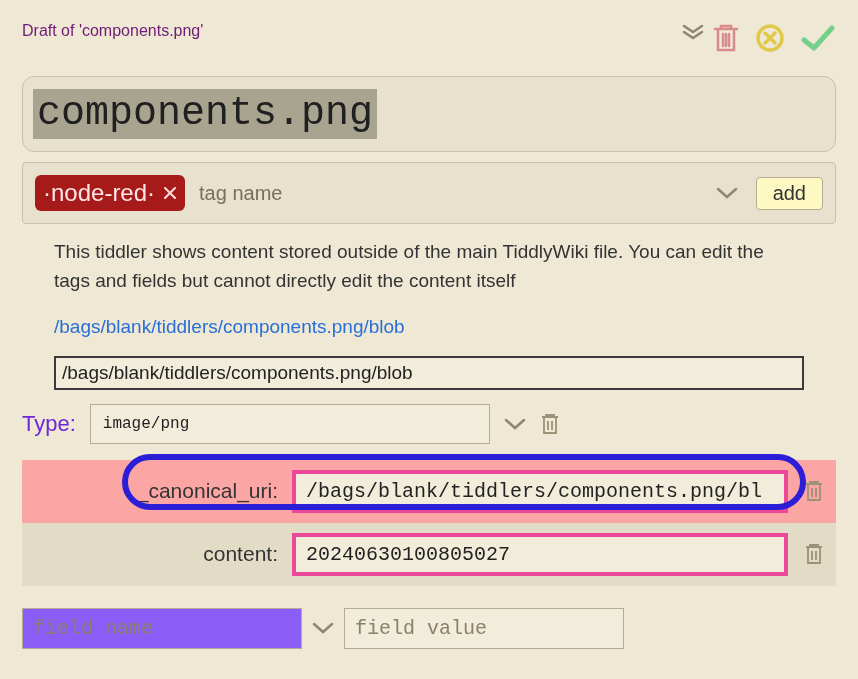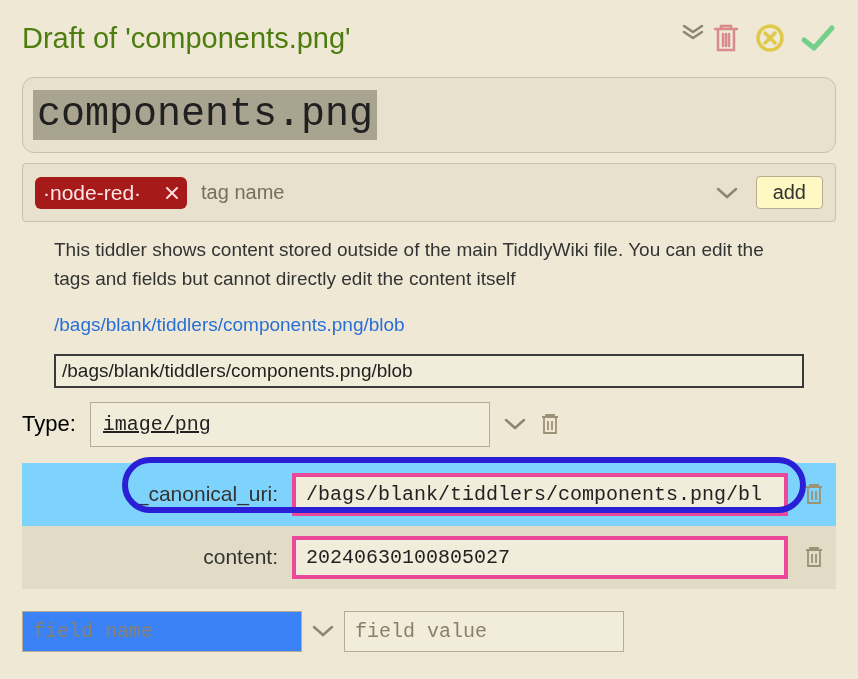--- a/index.html
+++ b/index.html
@@ -12,21 +12,21 @@
     color: #333;
     overflow: hidden;
   }
   .page { padding: 22px; }
   .header-row {
     display: flex;
     align-items: flex-start;
     justify-content: space-between;
     margin-bottom: 22px;
   }
-  .draft-title { font-size: 29px; color: #4d7c0f; }
+  .draft-title { font-size: 16px; color: #701a75; }
   .actions { display: flex; align-items: center; gap: 14px; }
   .actions .icon { cursor: pointer; }
   .chevrons { margin-top: -10px; margin-right: -6px; }
   svg { display: block; }
 
   .title-box {
     border: 1px solid #c9c1a9;
     border-radius: 12px;
     padding: 12px 10px;
     background: #e7e1cd;
@@ -52,22 +52,22 @@
     align-items: center;
     gap: 12px;
   }
   .tag-pill {
     display: inline-flex;
     align-items: center;
     background: #a71a1a;
     color: #ffe6e6;
     border-radius: 6px;
     padding: 4px 8px;
-    font-size: 21px;
-    gap: 24px;
+    font-size: 24px;
+    gap: 8px;
   }
   .tag-pill .x { cursor: pointer; }
   .tag-input {
     flex: 1;
     max-width: 200px;
     font-family: Liberation Sans, sans-serif;
     border: none;
     background: transparent;
     font-size: 20px;
     color: #1d4ed8;
@@ -104,41 +104,40 @@
     color: #222;
     margin-top: 14px;
   }
 
   .type-row {
     display: flex;
     align-items: center;
     gap: 14px;
     padding: 0 0 16px 0;
   }
-  .row-label { font-size: 22px; color: #000000; }
+  .row-label { font-size: 22px; color: #6d28d9; }
   .type-input {
     width: 400px;
     font-family: "Consolas","Menlo","Courier New",monospace;
-    font-size: 20px;
+    font-size: 16px;
     padding: 10px 12px;
     border: 1px solid #b5ad93;
     background: #f2edda;
     color: #222;
-    text-decoration: underline;
   }
   .icon-btn { cursor: pointer; }
 
   .fields-group { margin-bottom: 18px; }
   .field-row {
     display: flex;
     align-items: center;
     padding: 10px 12px;
     gap: 10px;
   }
-  .field-row.alt1 { background: #7dd3fc; }
+  .field-row.alt1 { background: #fca5a5; }
   .field-row.alt2 { background: #e2dcc6; }
   .field-label {
     width: 248px;
     text-align: right;
     font-size: 21px;
     color: #333;
     padding-right: 4px;
   }
   .field-input {
     flex: 1;
@@ -164,21 +163,21 @@
     align-items: center;
     gap: 10px;
     padding-top: 4px;
   }
   .field-name-input {
     width: 280px;
     font-family: "Consolas","Menlo","Courier New",monospace;
     font-size: 20px;
     padding: 8px 10px;
     border: 1px solid #b5ad93;
-    background: #3b82f6;
+    background: #8b5cf6;
     color: #222;
   }
   .field-name-input::placeholder, .field-value-input::placeholder, .type-input::placeholder {
     color: #8a816a;
   }
   .field-value-input {
     width: 280px;
     font-family: "Consolas","Menlo","Courier New",monospace;
     font-size: 20px;
     padding: 8px 10px;

